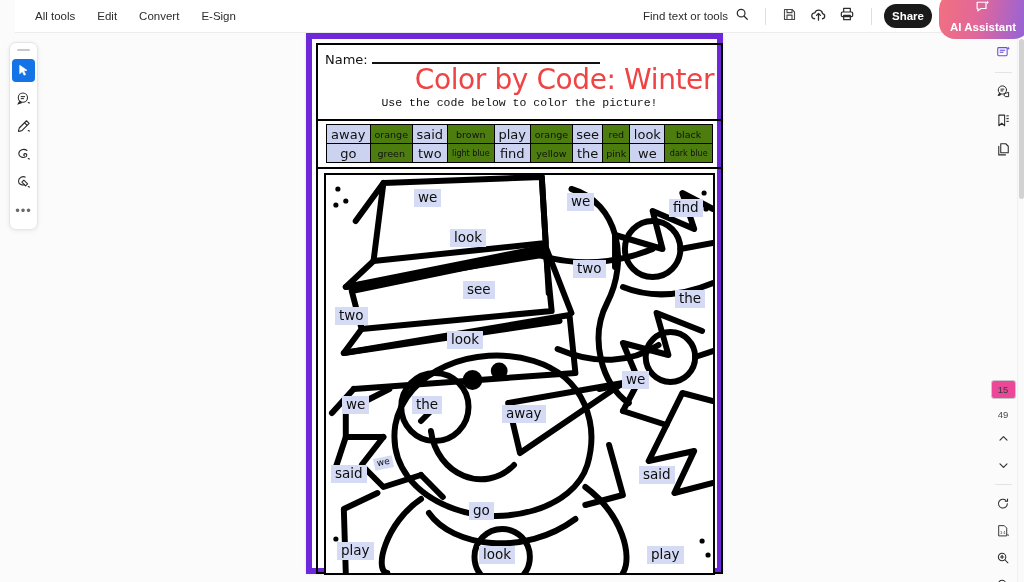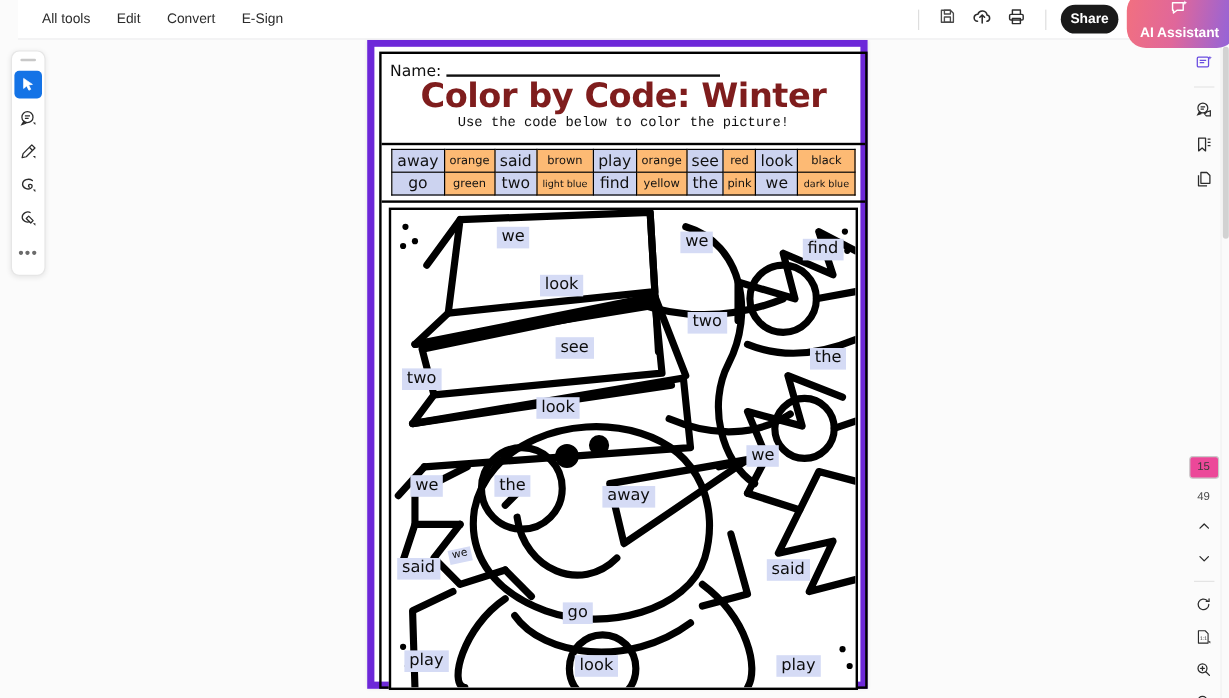--- a/index.html
+++ b/index.html
@@ -166,24 +166,24 @@
   #name-row { display: flex; align-items: flex-end; gap: 4px; height: 18px; }
   #name-label {
     font-family: "DejaVu Sans", sans-serif;
     font-size: 13px; color: #111; letter-spacing: 0px;
   }
   #name-line {
     flex: 0 0 228px; height: 0;
     border-bottom: 2px solid #111; margin-bottom: 3px;
   }
   #ws-title {
-    text-align: center;
+    text-align: right;
     font-family: "DejaVu Sans", sans-serif;
-    font-size: 28px; font-weight: 700;
-    color: #7f1d1d; line-height: 1.02;
+    font-size: 28px; font-weight: 400;
+    color: #ef4444; line-height: 1.02;
     letter-spacing: -0.4px; margin-top: -1px;
   }
   #ws-sub {
     text-align: center;
     font-family: Liberation Mono, monospace;
     font-size: 11.5px; color: #111; margin-top: 1px;
   }
 
   
   #code-table-wrap {
@@ -193,21 +193,21 @@
   table#code-table { border-collapse: collapse; width: 100%; }
   table#code-table td {
     border: 1.6px solid #000;
     text-align: center;
     height: 19px;
     font-family: "DejaVu Sans", sans-serif;
     color: #111;
     padding: 0 1px;
   }
   td.word-cell { background: #ccd3f0; font-size: 13px; }
-  td.color-cell { background: #fdba74; font-size: 9.5px; }
+  td.color-cell { background: #4d7c0f; font-size: 9.5px; }
   td.color-cell.tight { font-size: 8px; }
 
   
   #picture {
     position: relative;
     height: 402px;
     margin: 4px 6px 0 6px;
     border: 2px solid #000;
     background: #fff;
     overflow: hidden;
@@ -232,20 +232,29 @@
 
 <div id="topbar">
   <div id="topbar-left">
     <div class="menu-item">All tools</div>
     <div class="menu-item">Edit</div>
     <div class="menu-item">Convert</div>
     <div class="menu-item">E-Sign</div>
   </div>
 
   <div id="topbar-right">
+    <div id="find-box">
+      <span id="find-label">Find text or tools</span>
+      <span>
+        <svg width="14" height="14" viewBox="0 0 24 24" fill="none" stroke="#2c2c2c" stroke-width="2.1" stroke-linecap="round">
+          <circle cx="10.5" cy="10.5" r="6.6"></circle>
+            <line x1="15.4" y1="15.4" x2="21" y2="21"></line>
+        </svg>
+      </span>
+    </div>
 
     <div class="tb-sep"></div>
 
     <div class="tb-icon">
       <span>
         <svg width="15" height="15" viewBox="0 0 24 24" fill="none" stroke="#4a4a4a" stroke-width="1.8" stroke-linejoin="round">
           <path d="M4 4h12l4 4v12H4z"></path>
             <rect x="8" y="4" width="8" height="5"></rect>
             <rect x="8" y="13" width="8" height="7"></rect>
         </svg>

